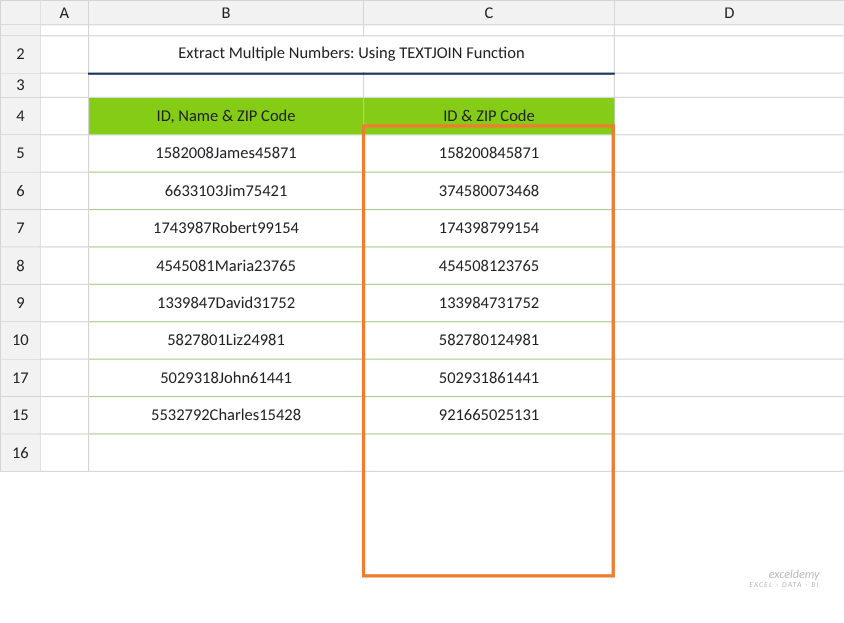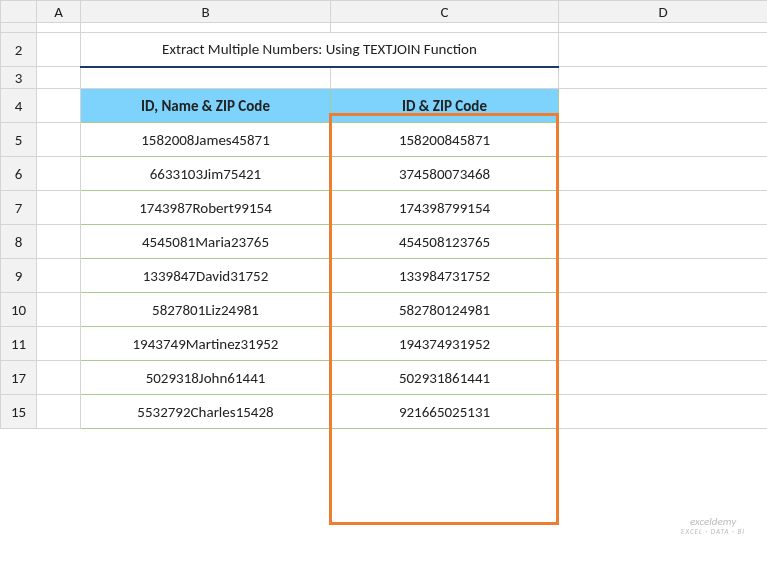--- a/index.html
+++ b/index.html
@@ -44,23 +44,23 @@
   .col-B { width: 250px; }
   .col-C { width: 228px; }
   .col-D { width: 209px; }
   .title-cell {
     font-weight: normal;
     color: #203864;
     font-size: 17px;
     border-bottom: 2px solid #203864 !important;
   }
   .th-green {
-    background: #7dd3fc;
+    background: #84cc16;
     color: #fff;
-    font-weight: bold;
+    font-weight: normal;
     font-size: 16px;
     border: 1px solid #a9cd90 !important;
   }
   .data-b {
     border-left: 1px solid #a9cd90 !important;
     border-right: 1px solid #a9cd90 !important;
     border-bottom: 1px solid #a9cd90 !important;
     margin-top: 16px;
   }
   .data-c {
@@ -76,21 +76,21 @@
     width: 230px;
     height: 412px;
     z-index: 5;
   }
   .watermark {
     position: absolute;
     right: 22px;
     bottom: 30px;
     font-size: 11px;
     color: #bbb;
-    text-align: center;
+    text-align: right;
     font-style: italic;
     line-height: 1.1;
     z-index: 2;
   }
   .watermark .sub { font-size: 7px; letter-spacing: 1px; }
   .row-short td, .row-short th { height: 10px !important; }
 </style>
 </head>
 <body>
 
@@ -173,38 +173,38 @@
     <td></td>
   </tr>
   <tr>
     <th class="row-hdr">10</th>
     <td></td>
     <td class="data-b">5827801Liz24981</td>
     <td class="data-c">582780124981</td>
     <td></td>
   </tr>
   <tr>
-    <th class="row-hdr">11</th>
-    <td></td>
-    <td class="data-b">1943749Martinez31952</td>
-    <td class="data-c">194374931952</td>
-    <td></td>
-  </tr>
-  <tr>
     <th class="row-hdr">17</th>
     <td></td>
     <td class="data-b">5029318John61441</td>
     <td class="data-c">502931861441</td>
     <td></td>
   </tr>
   <tr>
     <th class="row-hdr">15</th>
     <td></td>
     <td class="data-b">5532792Charles15428</td>
     <td class="data-c">921665025131</td>
+    <td></td>
+  </tr>
+  <tr>
+    <th class="row-hdr">16</th>
+    <td></td>
+    <td></td>
+    <td></td>
     <td></td>
   </tr>
 </tbody>
   </table>
 
 <div class="highlight-box"></div>
 
 <div class="watermark">
   <div>exceldemy</div>
   <div class="sub">EXCEL · DATA · BI</div>

